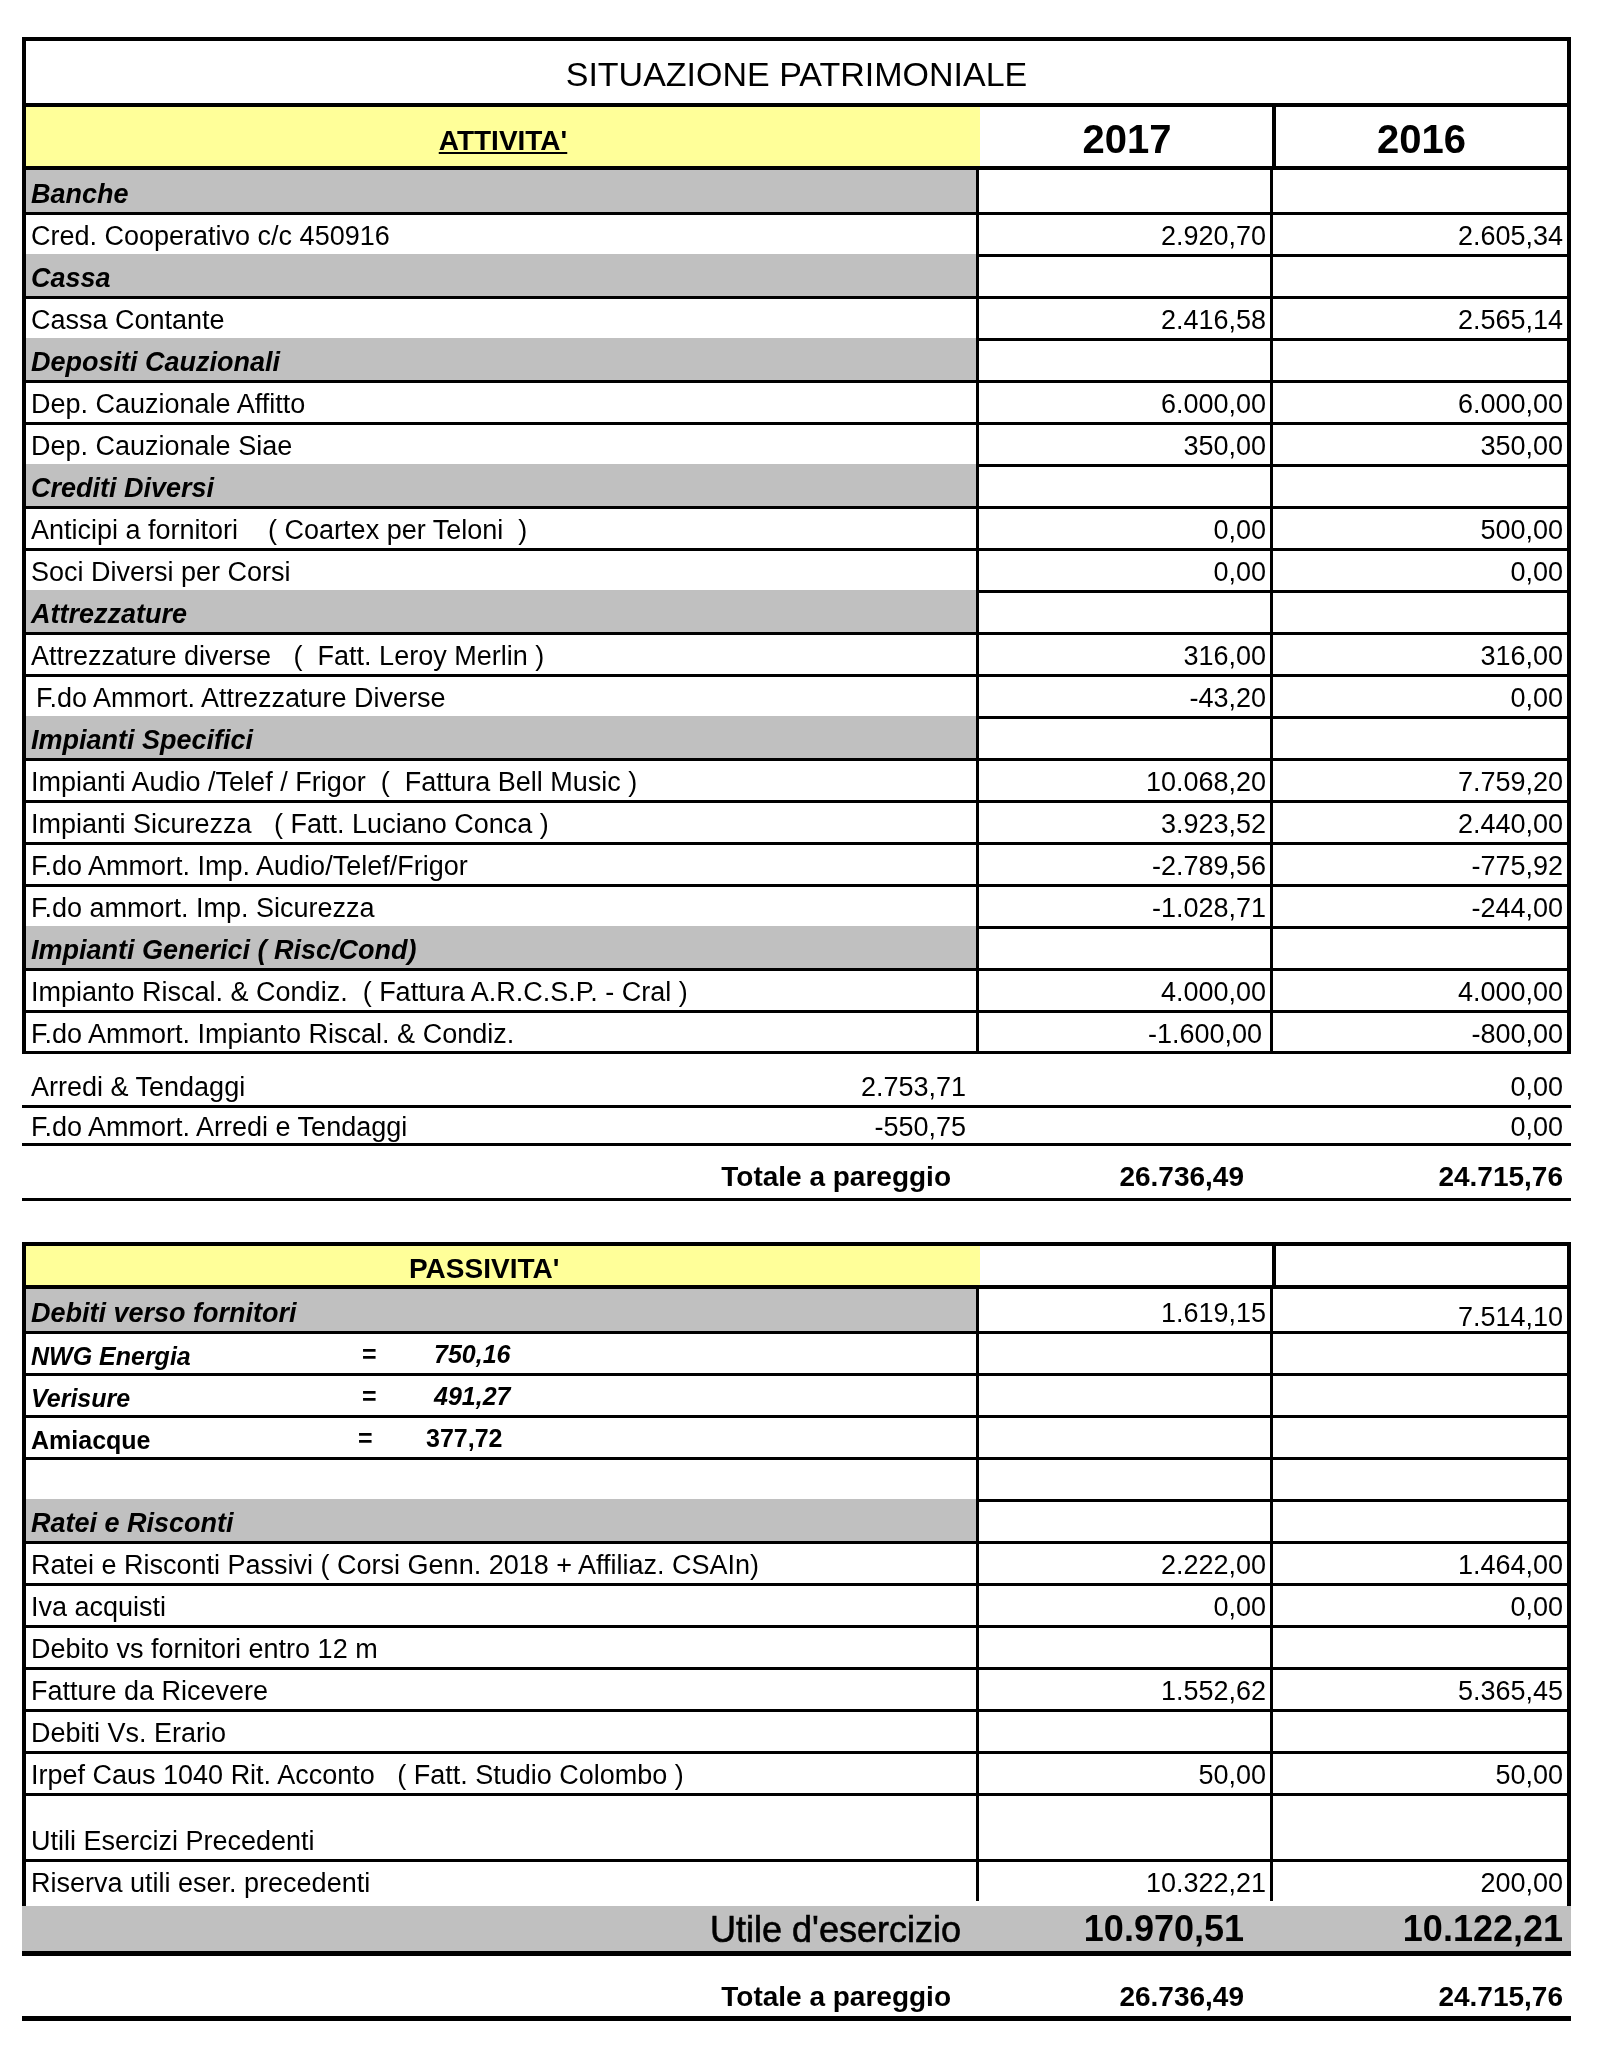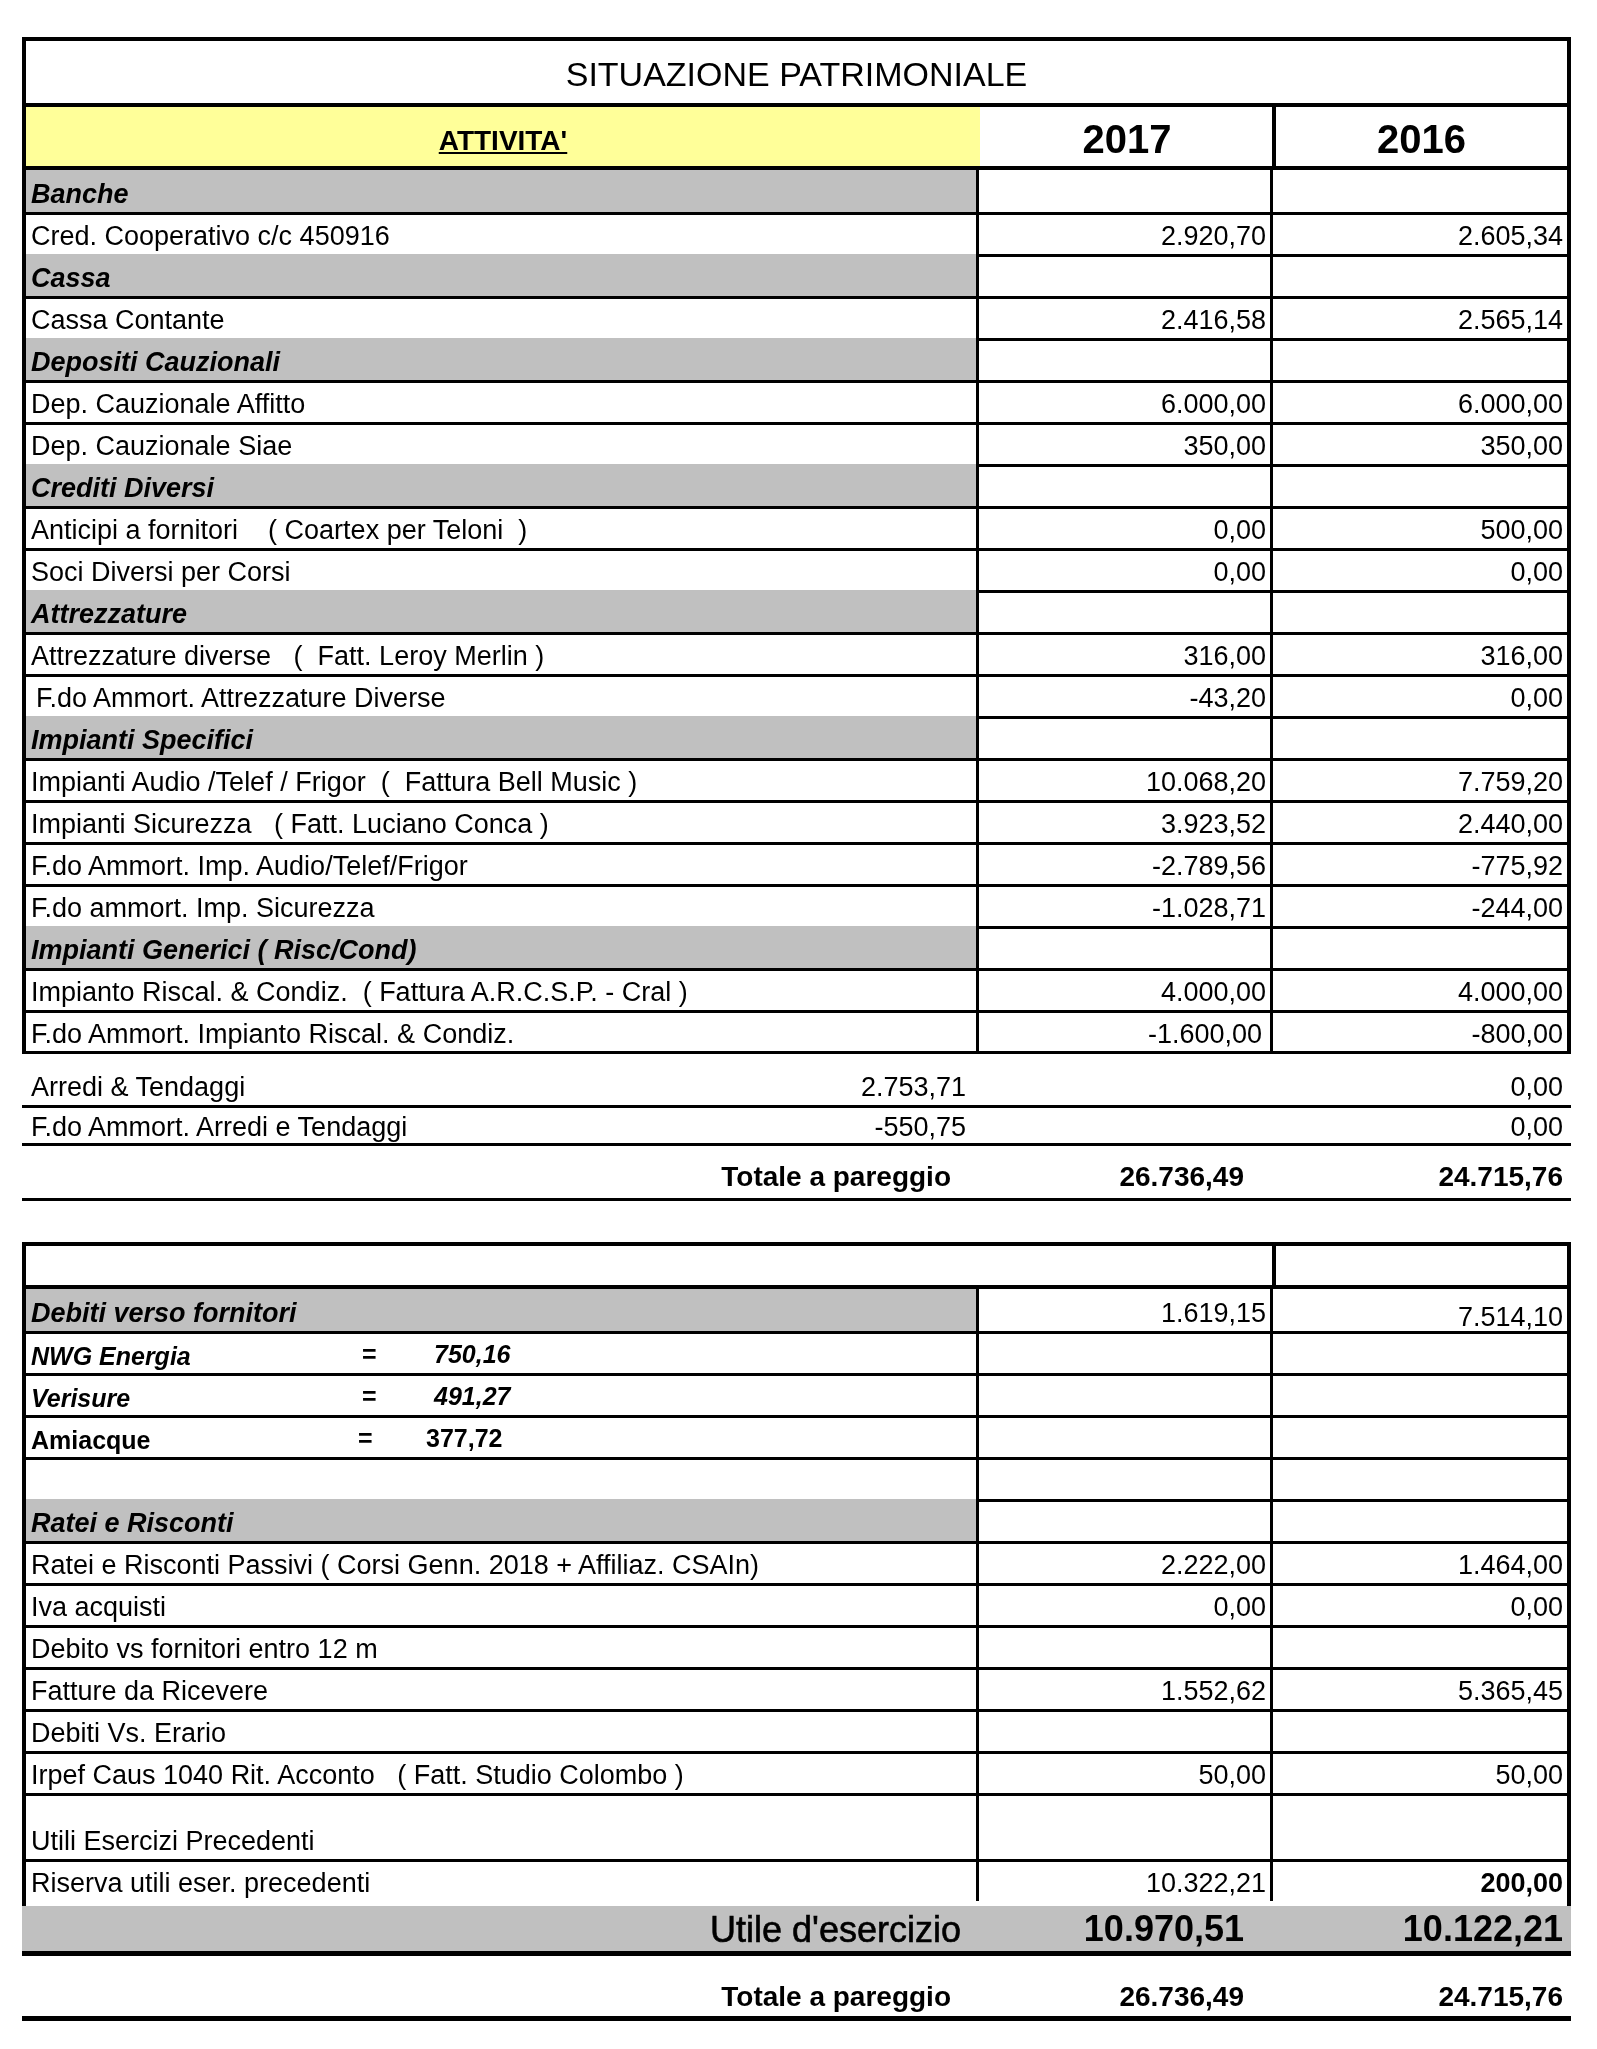--- a/index.html
+++ b/index.html
@@ -234,20 +234,25 @@
     </div>
   </div>
 
 <div class="abs" style="left:22px; top:1155px; width:1549px; height:46px; border-bottom:3px solid #000;">
   <div class="txt bold" style="position:absolute; right:620px; top:8px; font-size:28px;">Totale a pareggio</div>
   <div class="txt bold num" style="position:absolute; right:327px; top:8px; font-size:28px;">26.736,49</div>
   <div class="txt bold num" style="position:absolute; right:8px; top:8px; font-size:28px;">24.715,76</div>
 </div>
 
 <div class="abs" style="left:22px; top:1242px; width:1549px; height:47px; border:4px solid #000;">
+  <div class="yellow" style="position:absolute; left:0; top:0; bottom:0; width:954px;">
+    <div style="position:absolute; left:383px; top:7px; font-size:28px; font-weight:bold; border-bottom:3px solid #000; padding-right:8px;">
+      <span>PASSIVITA'</span>
+    </div>
+  </div>
   <div class="vline" style="position:absolute; left:1246px; top:0; bottom:0; width:4px;"></div>
 </div>
 
 <div id="passivita-body" class="abs" style="left:22px; top:1289px; width:1549px; height:617px; border-left:4px solid #000; border-right:4px solid #000;">
 <div style="position: absolute; left: 0px; right: 0px; top: 0px; height: 42px; border-bottom: 3px solid rgb(0, 0, 0);">
       <div style="position: absolute; left: 0px; top: 0px; bottom: 0px; width: 950px; box-sizing: border-box; padding-left: 5px; display: flex; align-items: flex-end; padding-bottom: 4px; background: rgb(192, 192, 192);">
         <span class="txt" style="font-size: 27px; font-weight: bold; font-style: italic; white-space: pre;">Debiti verso fornitori</span>
       </div>
       <div style="position: absolute; top: 0px; bottom: 0px; left: 950px; width: 3px; background: rgb(0, 0, 0);"></div>
       <div style="position: absolute; top: 0px; bottom: 0px; left: 1244px; width: 3px; background: rgb(0, 0, 0);"></div>
@@ -368,21 +373,21 @@
       <div class="txt" style="position: absolute; top: 0px; bottom: 0px; left: 953px; width: 291px; box-sizing: border-box; padding-right: 4px; display: flex; align-items: flex-end; justify-content: flex-end; padding-bottom: 4px; font-size: 27px;"></div>
       <div class="txt" style="position: absolute; top: 0px; bottom: 0px; left: 1247px; width: 294px; box-sizing: border-box; padding-right: 4px; display: flex; align-items: flex-end; justify-content: flex-end; padding-bottom: 4px; font-size: 27px;"></div>
     </div>
     <div style="position: absolute; left: 0px; right: 0px; top: 570px; height: 42px; text-align: right;">
       <div style="position: absolute; left: 0px; top: 0px; bottom: 0px; width: 950px; box-sizing: border-box; padding-left: 5px; display: flex; align-items: flex-end; padding-bottom: 4px;">
         <span class="txt" style="font-size: 27px; white-space: pre;">Riserva utili eser. precedenti</span>
       </div>
       <div style="position: absolute; top: 0px; bottom: 0px; left: 950px; width: 3px; background: rgb(0, 0, 0);"></div>
       <div style="position: absolute; top: 0px; bottom: 0px; left: 1244px; width: 3px; background: rgb(0, 0, 0);"></div>
       <div class="txt" style="position: absolute; top: 0px; bottom: 0px; left: 953px; width: 291px; box-sizing: border-box; padding-right: 4px; display: flex; align-items: flex-end; justify-content: flex-end; padding-bottom: 4px; font-size: 27px;">10.322,21</div>
-      <div class="txt" style="position: absolute; top: 0px; bottom: 0px; left: 1247px; width: 294px; box-sizing: border-box; padding-right: 4px; display: flex; align-items: flex-end; justify-content: flex-end; padding-bottom: 4px; font-size: 27px; font-weight: bold;">200,00</div>
+      <div class="txt" style="position: absolute; top: 0px; bottom: 0px; left: 1247px; width: 294px; box-sizing: border-box; padding-right: 4px; display: flex; align-items: flex-end; justify-content: flex-end; padding-bottom: 4px; font-size: 27px;">200,00</div>
     </div>
   </div>
 
 <div class="abs grey" style="left:22px; top:1906px; width:1549px; height:50px; border-bottom:5px solid #000;">
   <div class="txt bold" style="position:absolute; right:610px; top:6px; font-size:36px; font-weight:normal; -webkit-text-stroke:0.6px #000;">Utile d'esercizio</div>
   <div class="txt bold num" style="position:absolute; right:327px; top:5px; font-size:36px;">10.970,51</div>
   <div class="txt bold num" style="position:absolute; right:8px; top:5px; font-size:36px;">10.122,21</div>
 </div>
 
 <div class="abs" style="left:22px; top:1975px; width:1549px; height:46px; border-bottom:5px solid #000;">

